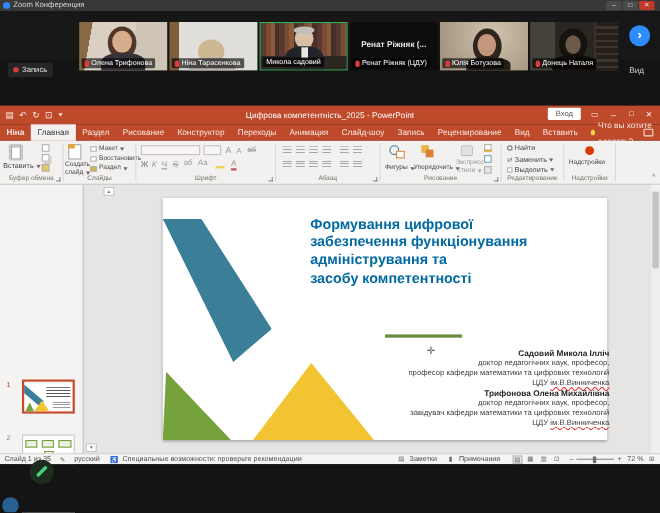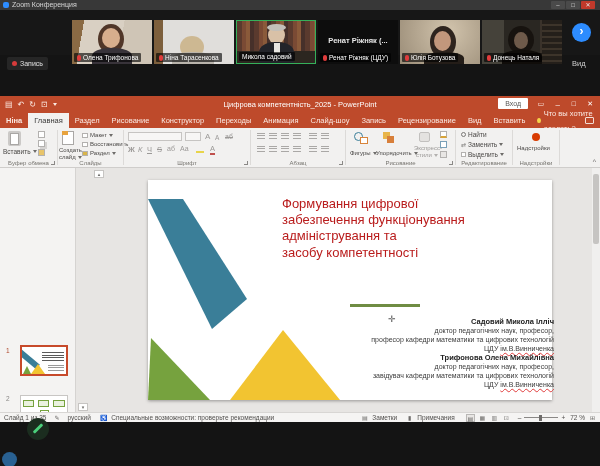--- a/index.html
+++ b/index.html
@@ -334,21 +334,21 @@
   <span class="abs" style="left:78px;top:403px;width:10px;height:8px;background:#fff;border:1px solid #c6c4c2;font-size:5px;line-height:6px;text-align:center;color:#6e6c6a">▾</span>
   <div class="abs" style="left:592px;top:168px;width:8px;height:244px;background:#F0EFEE">
     <span class="abs" style="left:1px;top:6px;width:6px;height:70px;background:#c6c4c2;border-radius:2px"></span>
   </div>
 
   <div class="abs slide">
     <div class="abs" style="left:0;top:0;width:404px;height:220px;background:#3A7E98;clip-path:polygon(0px 19px,35px 19px,99px 119px,64px 149px)"></div>
     <div class="abs" style="left:0;top:0;width:404px;height:220px;background:#76A23E;clip-path:polygon(3px 158px,0px 220px,62px 220px)"></div>
     <div class="abs" style="left:0;top:0;width:404px;height:220px;background:#F2C431;clip-path:polygon(135px 150px,82px 220px,192px 220px)"></div>
 
-    <div class="abs" style="left:134px;top:16px;width:292px;font-weight:normal;font-size:13px;line-height:16.2px;color:#b91c1c">
+    <div class="abs" style="left:134px;top:16px;width:292px;font-weight:bold;font-size:13px;line-height:16.2px;color:#0369a1">
       <div>Формування цифрової</div>
       <div>забезпечення функціонування</div>
       <div>адміністрування та</div>
       <div>засобу компетентності</div>
     </div>
 
     <div class="abs" style="left:202px;top:124px;width:70px;height:3px;background:#6F8C43"></div>
     <span class="abs" style="left:240px;top:134px;font-size:9px;color:#555">✛</span>
 
     <div class="abs" style="left:100px;top:137px;width:306px;text-align:right;font-size:7px;line-height:9px;color:#3c3c3c">

